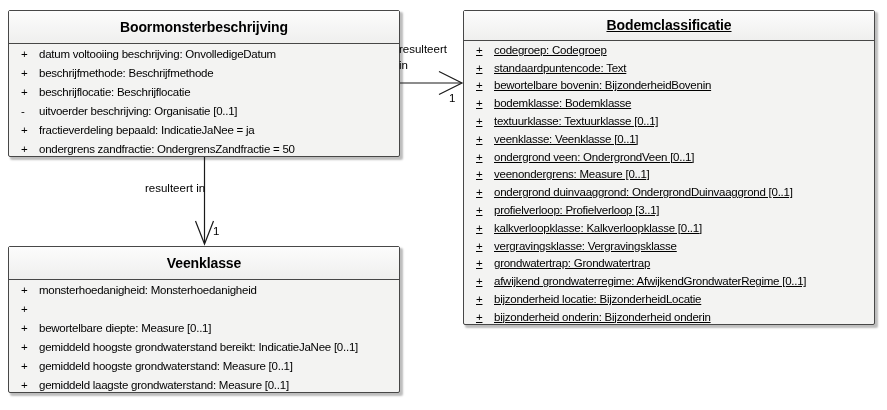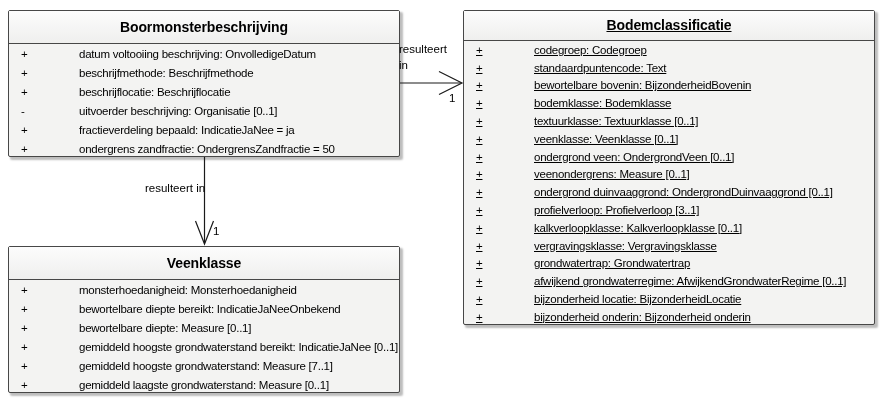--- a/index.html
+++ b/index.html
@@ -49,21 +49,21 @@
   }
   .attrs-a .attr-row { height: 19px; }
   .attrs-b .attr-row { height: 17.8px; }
   .marker {
     display: inline-block;
     width: 18px;
     padding-left: 12px;
     flex: 0 0 auto;
     text-align: left;
   }
-  .attr-text { flex: 1 1 auto; margin-left: 40px; }
+  .attr-text { flex: 1 1 auto; }
   #connector-layer {
     position: absolute;
     left: 0; top: 0;
     width: 887px; height: 410px;
     pointer-events: none;
   }
   .edge-label {
     position: absolute;
     font-size: 11.5px;
     color: #000;
@@ -179,33 +179,32 @@
 
   <div class="uml-class" style="left:8px; top:246px; width:392px; height:147px;">
     <div class="uml-title title-a">Veenklasse</div>
     <div class="attrs attrs-a">
         <div class="attr-row">
           <span class="marker">+</span>
           <span class="attr-text">monsterhoedanigheid: Monsterhoedanigheid</span>
         </div>
         <div class="attr-row">
           <span class="marker">+</span>
-          <span class="attr-text">bewortelbare diepte bereikt: IndicatieJaNeeOnbekend</span>
         </div>
         <div class="attr-row">
           <span class="marker">+</span>
           <span class="attr-text">bewortelbare diepte: Measure [0..1]</span>
         </div>
         <div class="attr-row">
           <span class="marker">+</span>
           <span class="attr-text">gemiddeld hoogste grondwaterstand bereikt: IndicatieJaNee [0..1]</span>
         </div>
         <div class="attr-row">
           <span class="marker">+</span>
-          <span class="attr-text">gemiddeld hoogste grondwaterstand: Measure [7..1]</span>
+          <span class="attr-text">gemiddeld hoogste grondwaterstand: Measure [0..1]</span>
         </div>
         <div class="attr-row">
           <span class="marker">+</span>
           <span class="attr-text">gemiddeld laagste grondwaterstand: Measure [0..1]</span>
         </div>
       </div>
   </div>
 
   <svg id="connector-layer" viewBox="0 0 887 410" xmlns="http://www.w3.org/2000/svg">
 

